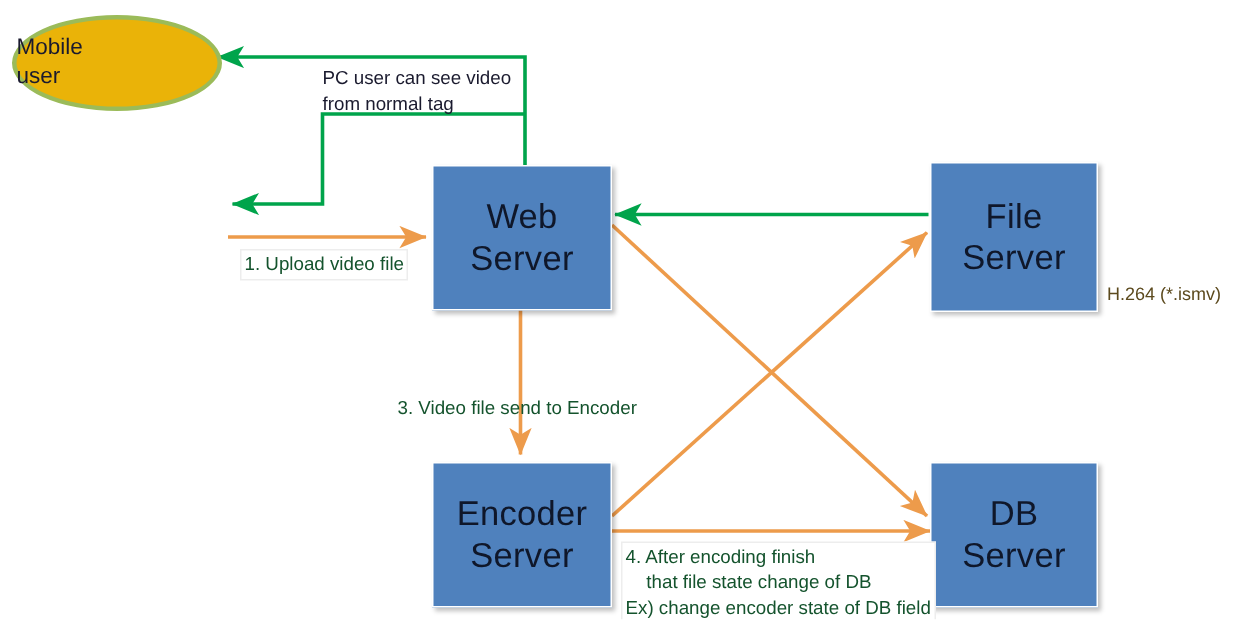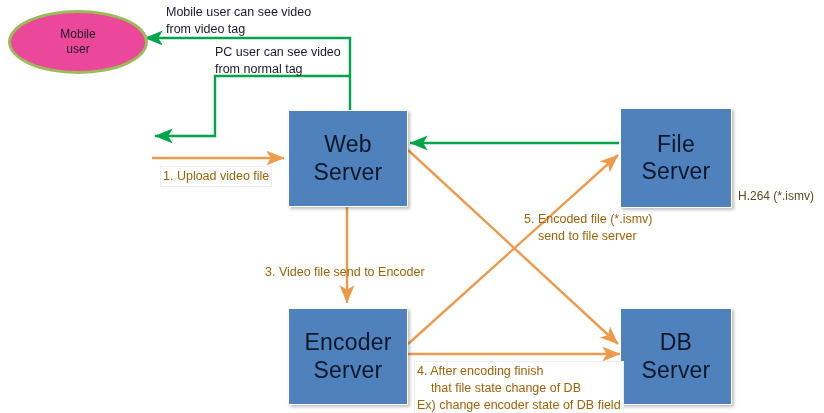--- a/index.html
+++ b/index.html
@@ -43,42 +43,42 @@
     letter-spacing: 0.2px;
     z-index: 4;
   }
   .server-box .ln { display: block; white-space: nowrap; }
 
   
   .actor-ellipse {
     position: absolute;
     border: 3px solid #9BBB59;
     border-radius: 50%;
-    background: #ec4899;
+    background: #eab308;
     display: flex;
     flex-direction: column;
-    align-items: center;
+    align-items: flex-start;
     justify-content: center;
     color: #1a1a2e;
-    font-size: 12px;
+    font-size: 15px;
     line-height: 1.25;
     z-index: 4;
   }
   .actor-ellipse .ln { display: block; white-space: nowrap; }
 
   
   .note {
     position: absolute;
     font-size: 12.5px;
     line-height: 1.35;
     white-space: pre;
     z-index: 6;
   }
   .note-black { color: #1a1a2e; }
-  .note-red   { color: #a16207; }
+  .note-red   { color: #14532d; }
   .note-olive { color: #5C4A1E; font-size: 12px; text-align: right; }
   .note-box {
     background: #ffffff;
     border: 1px solid #EDEDED;
     padding: 1px 2px;
   }
 </style>
 </head>
 <body>
 
@@ -130,33 +130,29 @@
   <div class="server-box" style="left:288px; top:308px; width:118px; height:95px;">
     <span class="ln">Encoder</span>
     <span class="ln">Server</span>
   </div>
 
   <div class="server-box" style="left:620px; top:308px; width:110px; height:95px;">
     <span class="ln">DB</span>
     <span class="ln">Server</span>
   </div>
 
-  <div class="note note-black" style="left:166px; top:4px;">Mobile user can see video
-from video tag</div>
 
   <div class="note note-black" style="left:215px; top:44px;">PC user can see video
 from normal tag</div>
 
   <div class="note note-red note-box" style="left:160px; top:166px;">1. Upload video file</div>
 
 
   <div class="note note-red" style="left:265px; top:264px;">3. Video file send to Encoder</div>
 
   <div class="note note-red note-box" style="left:414px; top:361px;">4. After encoding finish
     that file state change of DB
 Ex) change encoder state of DB field</div>
 
-  <div class="note note-red" style="left:524px; top:211px;">5. Encoded file (*.ismv)
-    send to file server</div>
 
   <div class="note note-olive" style="left:738px; top:188px;">H.264 (*.ismv)</div>
 
 </div>
 
 </body></html>

